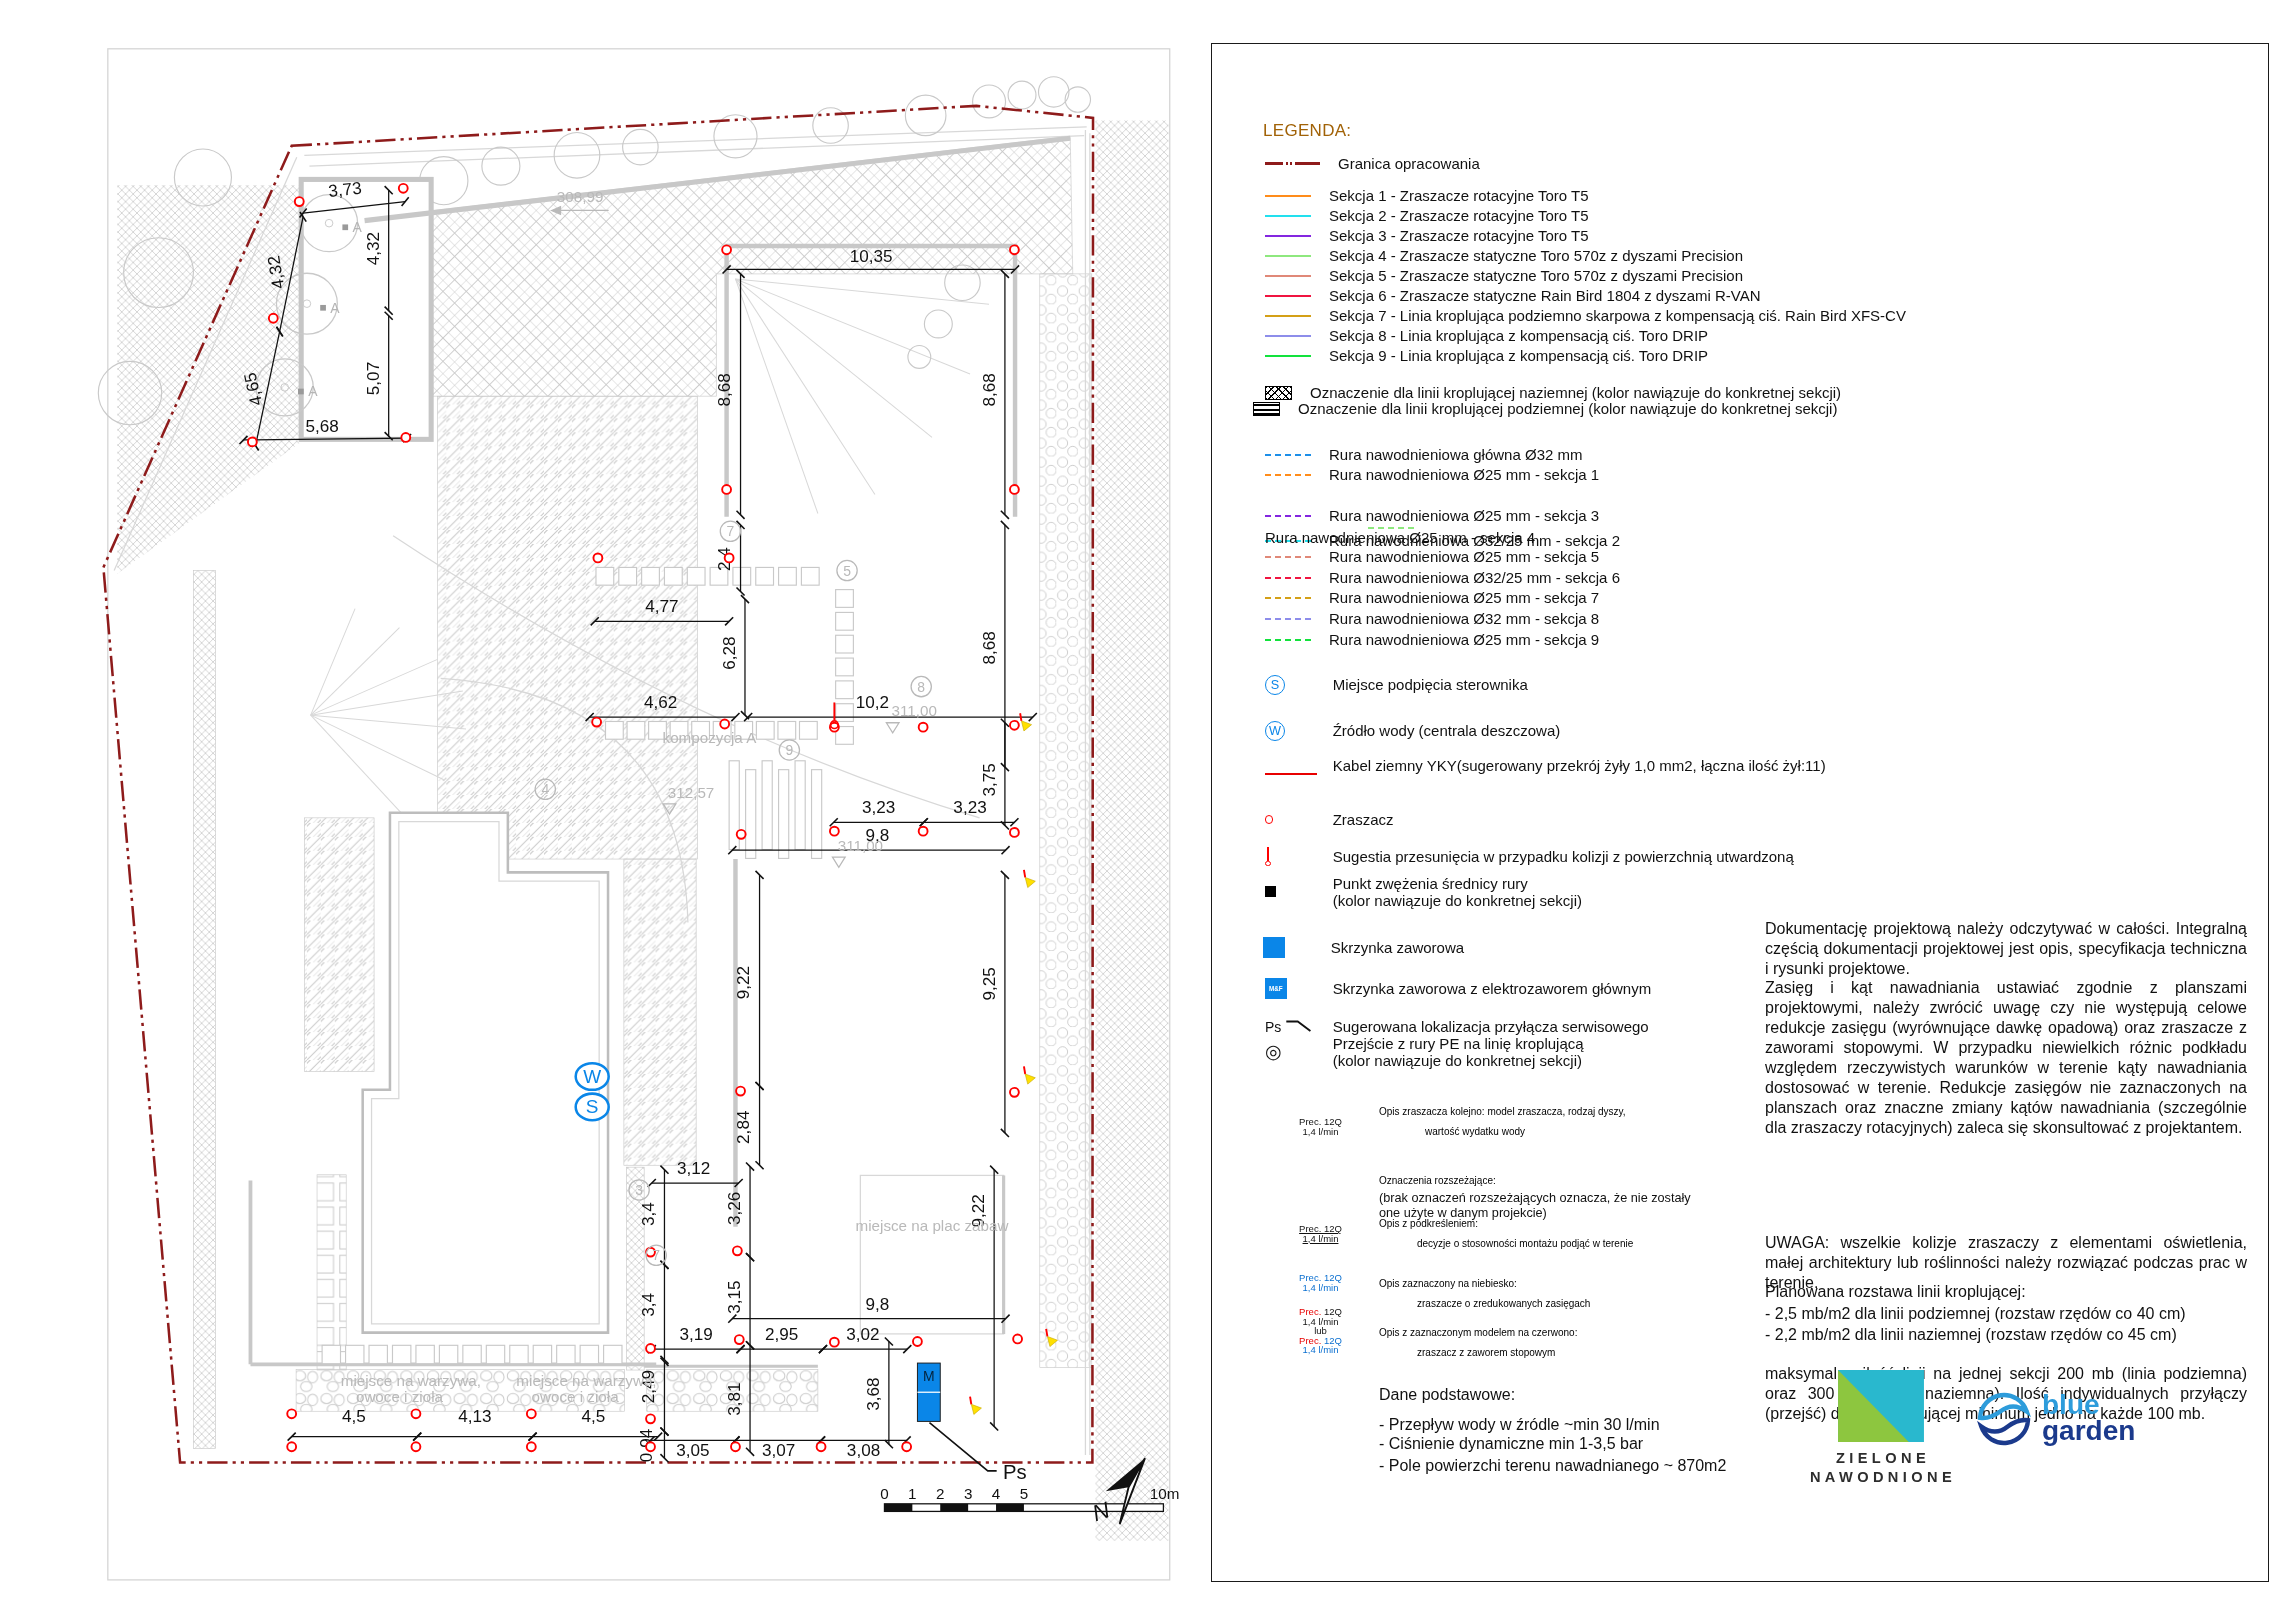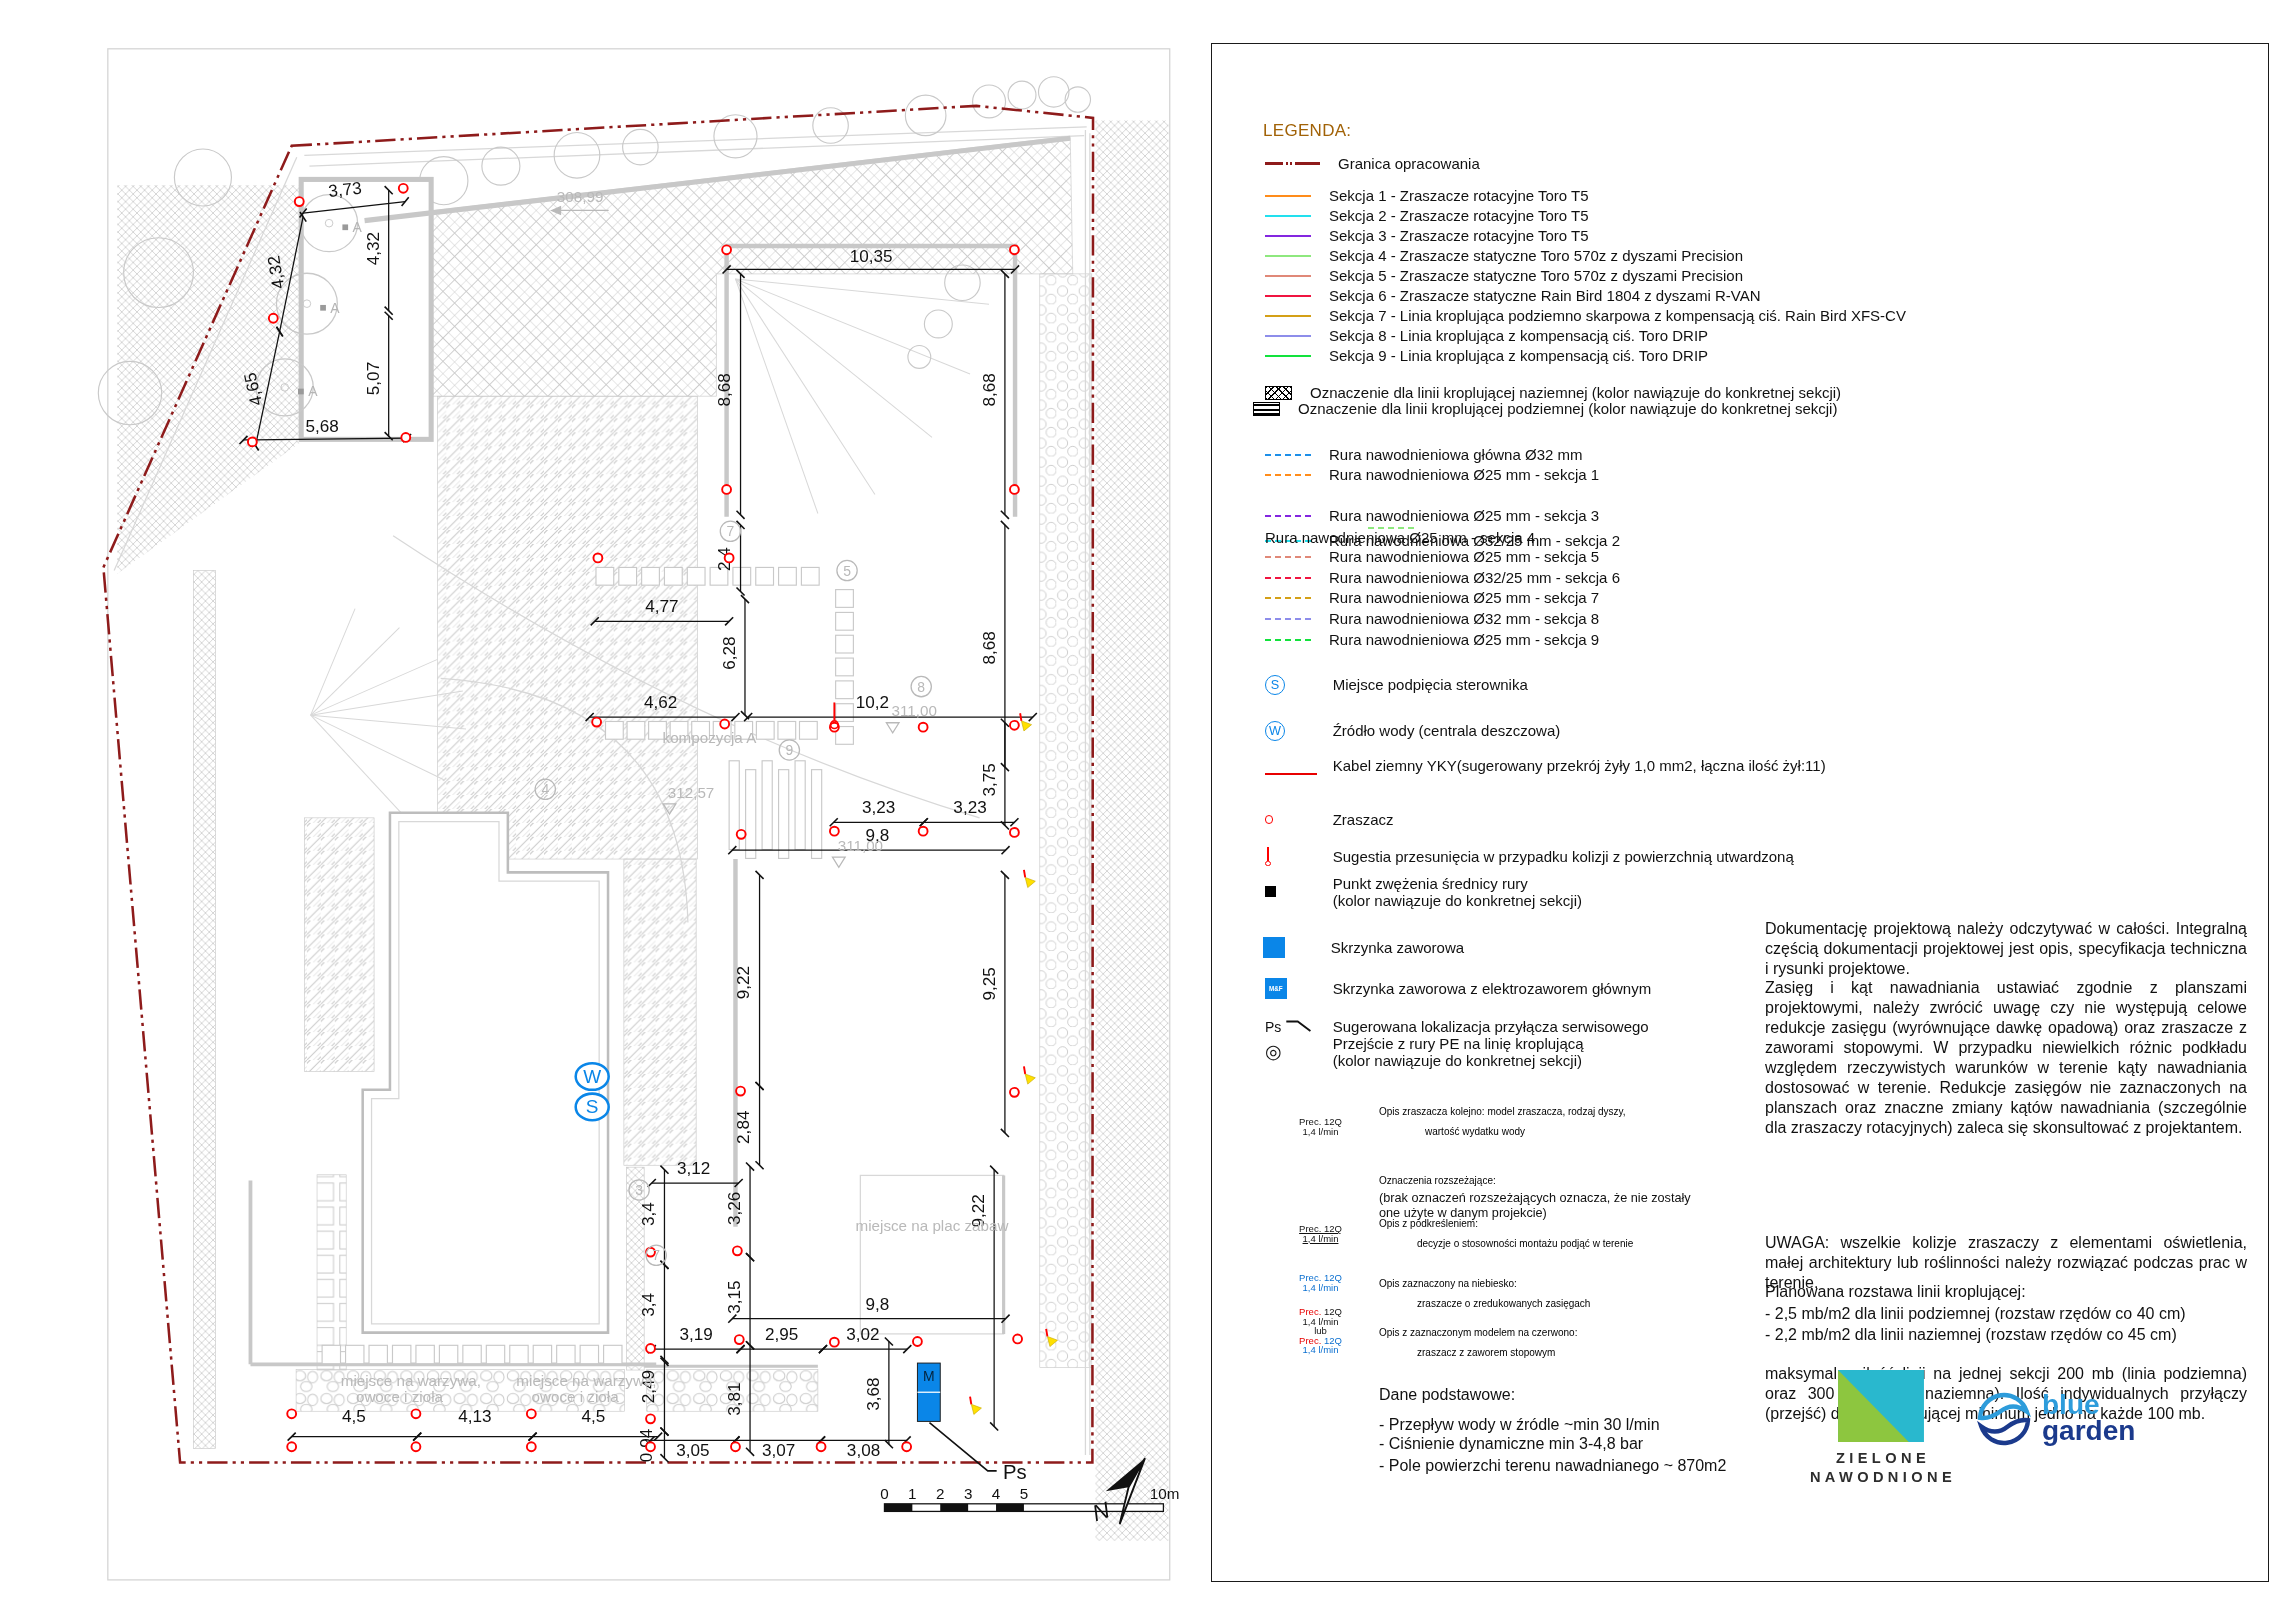--- a/index.html
+++ b/index.html
@@ -703,21 +703,21 @@
         </div>
         <div class="prec" style="top: 1263px;">
           <div style=""><span style="color: rgb(232, 0, 0);">Prec. </span><span style="color: rgb(17, 17, 17);">12Q</span></div>
           <div style="color: rgb(17, 17, 17);">1,4 l/min</div>
           <div style="color: rgb(17, 17, 17);">lub</div>
           <div style=""><span style="color: rgb(232, 0, 0);">Prec. </span><span style="color: rgb(10, 111, 208);">12Q</span></div>
           <div style="color: rgb(10, 111, 208);">1,4 l/min</div>
         </div>
         <div class="abs dane" style="left: 167px; top: 1342px;">Dane podstawowe:</div>
         <div class="abs dane" style="left: 167px; top: 1372px; white-space: nowrap;">- Przepływ wody w źródle ~min 30 l/min</div>
-        <div class="abs dane" style="left: 167px; top: 1391px; white-space: nowrap;">- Ciśnienie dynamiczne min 3-4,8 bar</div>
+        <div class="abs dane" style="left: 167px; top: 1391px; white-space: nowrap;">- Ciśnienie dynamiczne min 1-3,5 bar</div>
         <div class="abs dane" style="left: 167px; top: 1413px; white-space: nowrap;">- Pole powierzchi terenu nawadnianego ~ 870m2</div>
       </div>
     <div id="legend-notes">
         <div class="note" style="top: 875px;">Dokumentację projektową należy odczytywać w całości. Integralną częścią dokumentacji projektowej jest opis, specyfikacja techniczna i rysunki projektowe.</div>
         <div class="note" style="top: 934px;">Zasięg i kąt nawadniania ustawiać zgodnie z planszami projektowymi, należy zwrócić uwagę czy nie występują celowe redukcje zasięgu (wyrównujące dawkę opadową) oraz zraszacze z zaworami stopowymi. W przypadku niewielkich różnic podkładu względem rzeczywistych warunków w terenie kąty nawadniania dostosować w terenie. Redukcje zasięgów nie zaznaczonych na planszach oraz znaczne zmiany kątów nawadniania (szczególnie dla zraszaczy rotacyjnych) zaleca się skonsultować z projektantem.</div>
         <div class="note" style="top: 1189px;">UWAGA: wszelkie kolizje zraszaczy z elementami oświetlenia, małej architektury lub roślinności należy rozwiązać podczas prac w terenie.</div>
         <div class="note" style="top: 1238px;">Planowana rozstawa linii kroplującej:</div>
         <div class="note" style="top: 1260px;">- 2,5 mb/m2 dla linii podziemnej (rozstaw rzędów co 40 cm)</div>
         <div class="note" style="top: 1281px;">- 2,2 mb/m2 dla linii naziemnej (rozstaw rzędów co 45 cm)</div>
         <div class="note" style="top: 1320px;">maksymalna ilość linii na jednej sekcji 200  mb (linia podziemna) oraz 300 mb (linia naziemna). Ilość indywidualnych przyłączy (przejść) dla linii kroplującej minimum jedno na każde 100 mb.</div>

